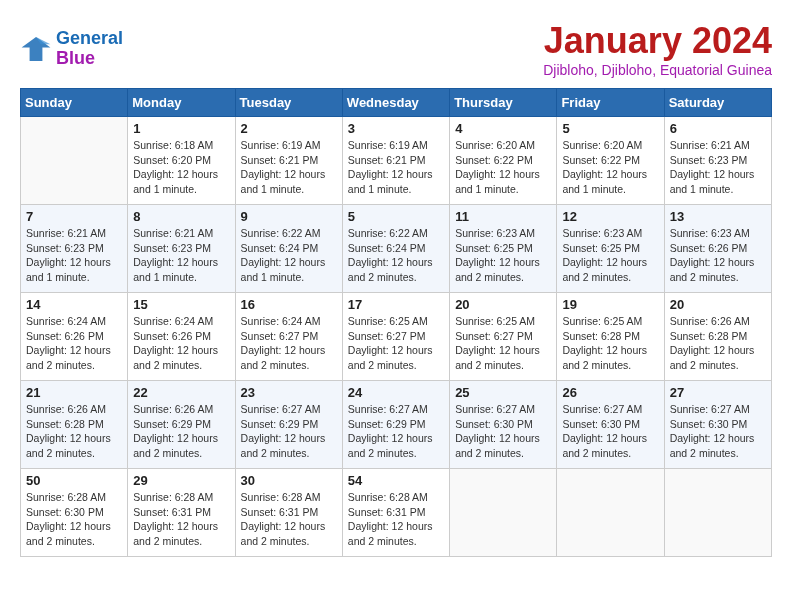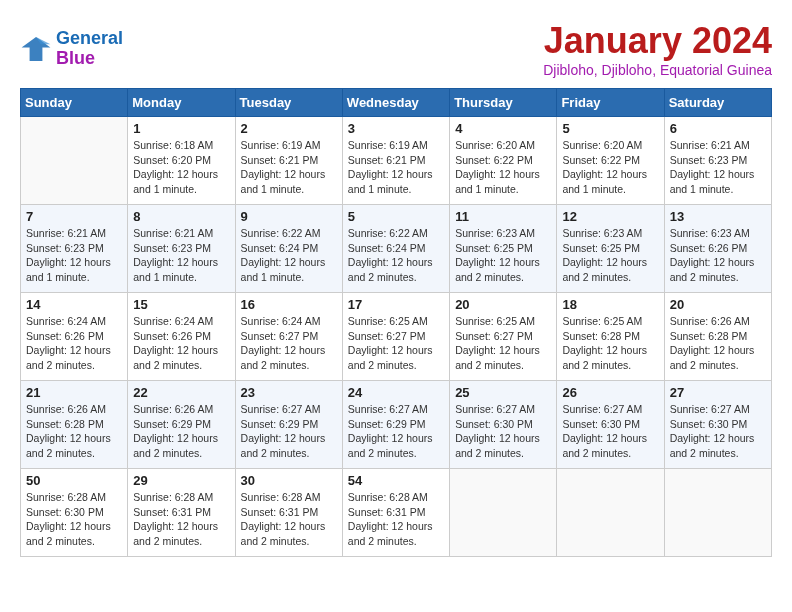--- a/index.html
+++ b/index.html
@@ -254,21 +254,21 @@
 and 2 minutes.</div>
         </td>
         <td>
           <span class="day-number">20</span>
           <div class="day-info" style="white-space: pre-line;">Sunrise: 6:25 AM
 Sunset: 6:27 PM
 Daylight: 12 hours
 and 2 minutes.</div>
         </td>
         <td>
-          <span class="day-number">18</span>
+          <span class="day-number">19</span>
           <div class="day-info" style="white-space: pre-line;">Sunrise: 6:25 AM
 Sunset: 6:28 PM
 Daylight: 12 hours
 and 2 minutes.</div>
         </td>
         <td>
           <span class="day-number">20</span>
           <div class="day-info" style="white-space: pre-line;">Sunrise: 6:26 AM
 Sunset: 6:28 PM
 Daylight: 12 hours

